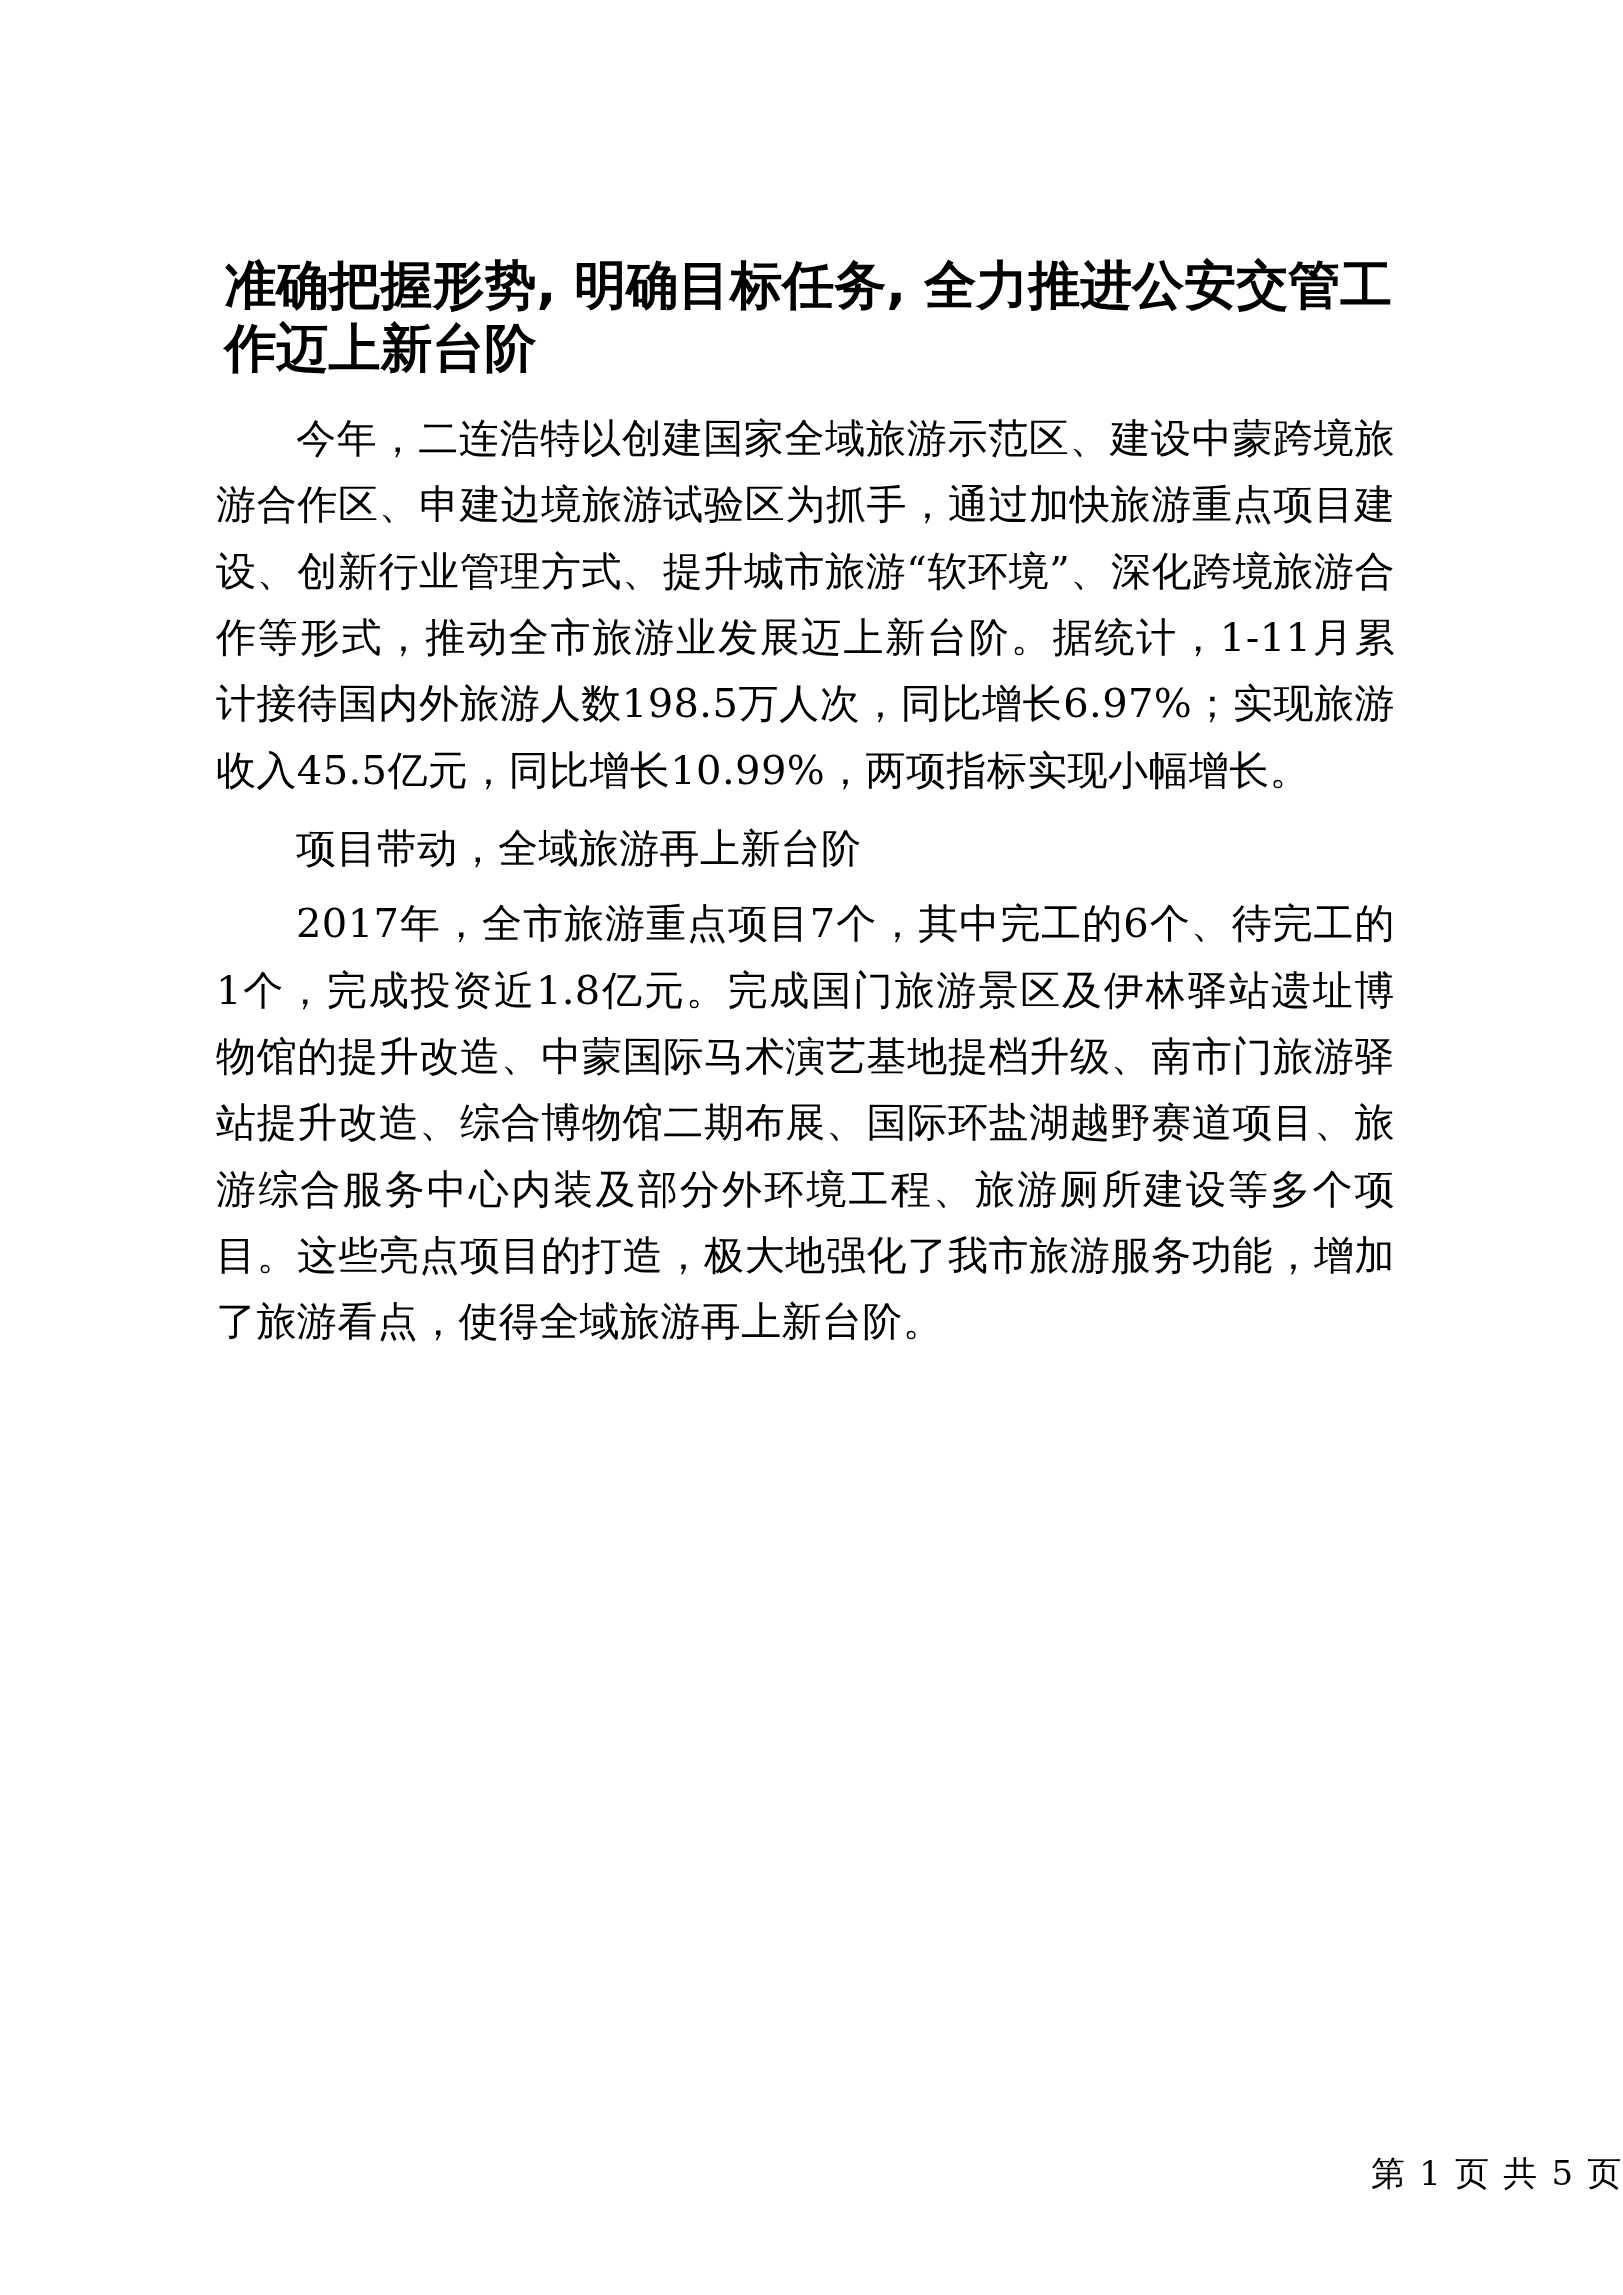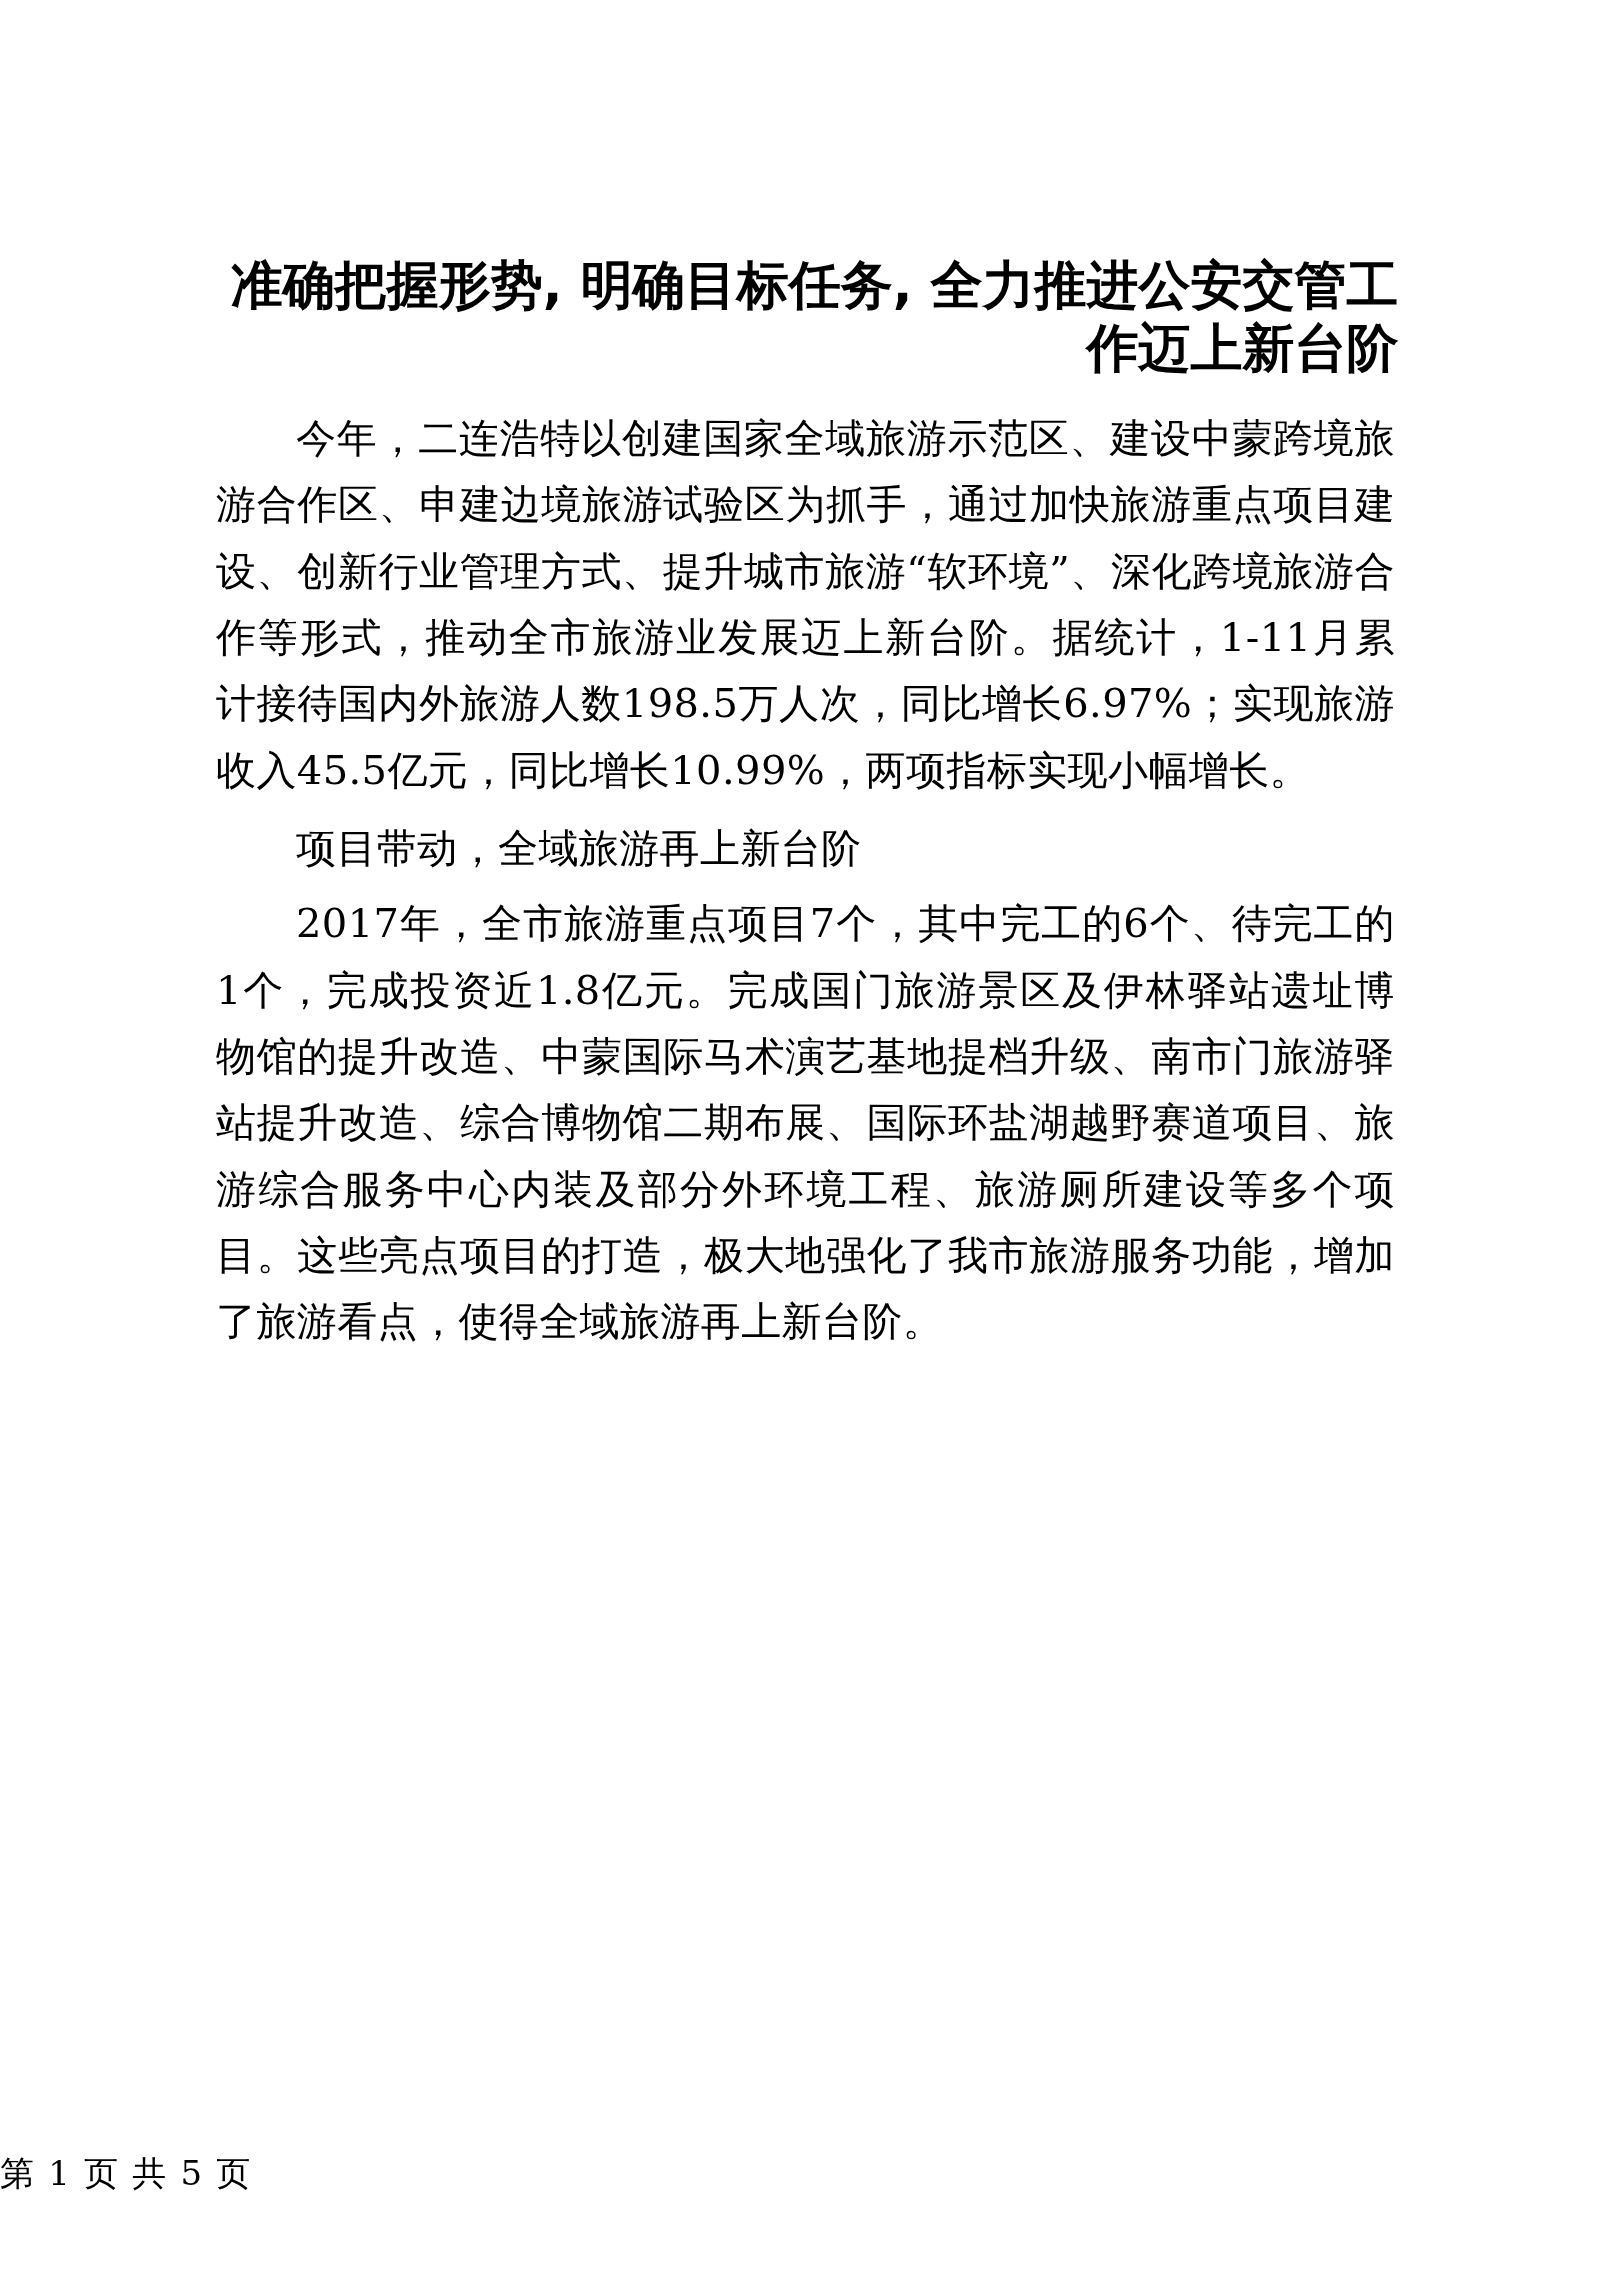--- a/index.html
+++ b/index.html
@@ -19,21 +19,21 @@
     width: 1623px;
     height: 2295px;
     box-sizing: border-box;
     padding: 254px 216px 0 216px;
   }
   .doc-title {
     font-family: "DejaVu Sans", "Liberation Sans", sans-serif;
     font-weight: bold;
     font-size: 52px;
     line-height: 1.22;
-    text-align: right;
+    text-align: left;
     letter-spacing: 0px;
     margin: 0 0 24px 0;
     padding: 0 8.5px;
   }
   .body-text {
     font-family: "DejaVu Serif", "Liberation Serif", serif;
     font-size: 40px;
     line-height: 1.66;
     text-align: justify;
     text-justify: inter-ideograph;
@@ -44,21 +44,21 @@
   }
   .body-text.sub-head {
     margin-top: 12px;
     margin-bottom: 8.5px;
   }
   .footer {
     position: absolute;
     left: 0;
     right: 0;
     bottom: 98px;
-    text-align: left;
+    text-align: right;
     font-family: "DejaVu Serif", "Liberation Serif", serif;
     font-size: 34px;
     letter-spacing: 1.7px;
   }
 </style>
 </head>
 <body>
 
 <div class="page">
 

